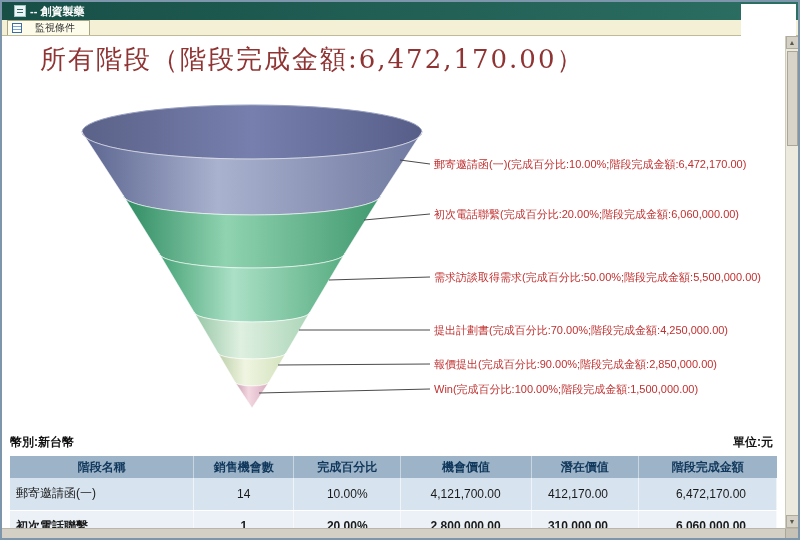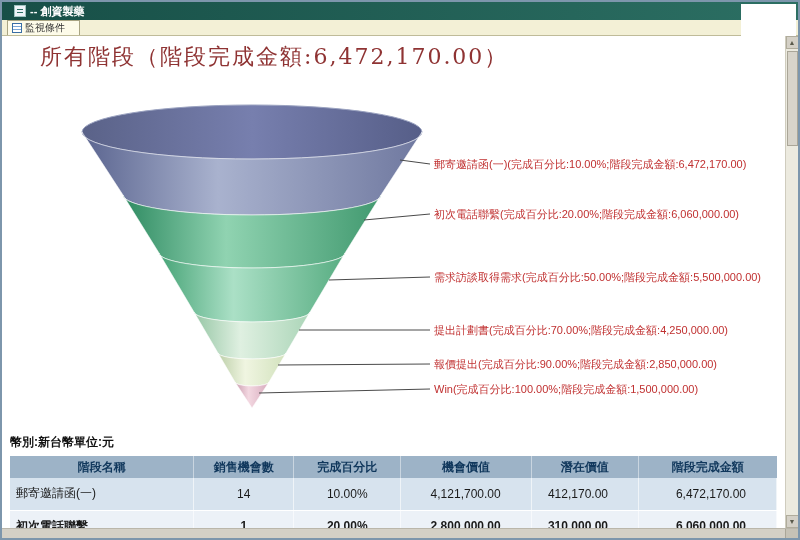--- a/index.html
+++ b/index.html
@@ -20,40 +20,40 @@
     content:""; position:absolute; left:2px; right:2px; height:1px; background:#2c6f63;
   }
   .win-icon::before { top:3px; } .win-icon::after { top:6px; }
   .title-text { color:#ffffff; font-size:11px; font-weight:bold; white-space:nowrap; }
   .titlebar-blank { position:absolute; top:2px; right:2px; width:55px; height:32px; background:#ffffff; z-index:6; }
   .tabstrip {
     height:16px; background:#f3f0d6; border-bottom:1px solid #bfbb99;
     display:flex; align-items:flex-end; padding-left:5px; flex:0 0 auto;
   }
   .tab {
-    display:inline-flex; align-items:center; gap:3px; background:#fdfbe9;
+    display:inline-flex; align-items:center; gap:13px; background:#fdfbe9;
     border:1px solid #a9a584; border-bottom:none; padding:1px 14px 1px 4px;
     height:15px; cursor:pointer;
   }
   .tab-icon {
     width:10px; height:10px; border:1px solid #3a6ea5; background:
       repeating-linear-gradient(to bottom,#ffffff 0 2px,#7ba7d7 2px 3px);
   }
   .tab-label { font-size:10px; color:#333; white-space:nowrap; }
   .content-row { flex:1 1 auto; display:flex; min-height:0; }
   .content { position:relative; width:783px; background:#ffffff; overflow:hidden; }
   .chart-title {
     position:absolute; top:6px; left:38px; font-family:"DejaVu Serif","Liberation Serif",serif;
-    font-size:22px; font-weight:normal; color:#8f3333; letter-spacing:2px; white-space:nowrap;
+    font-size:26px; font-weight:normal; color:#8f3333; letter-spacing:2px; white-space:nowrap;
   }
   .funnel-svg { position:absolute; top:64px; left:0; }
   .funnel-svg text { font-family:"Liberation Sans",sans-serif; font-size:11px; fill:#c03030; }
   .meta-row {
     position:absolute; top:398px; left:8px; right:12px;
-    display:flex; justify-content:flex-start;
+    display:flex; justify-content:space-between;
     font-size:12px; font-weight:bold; color:#111;
   }
   .stage-table {
     position:absolute; top:420px; left:8px; width:calc(100% - 16px);
     border-collapse:collapse; table-layout:fixed; font-size:12px;
   }
   .stage-table th {
     background:#9db3c7; color:#10375c; font-weight:bold; height:22px;
     border-right:1px solid rgba(255,255,255,0.45); text-align:center;
   }

